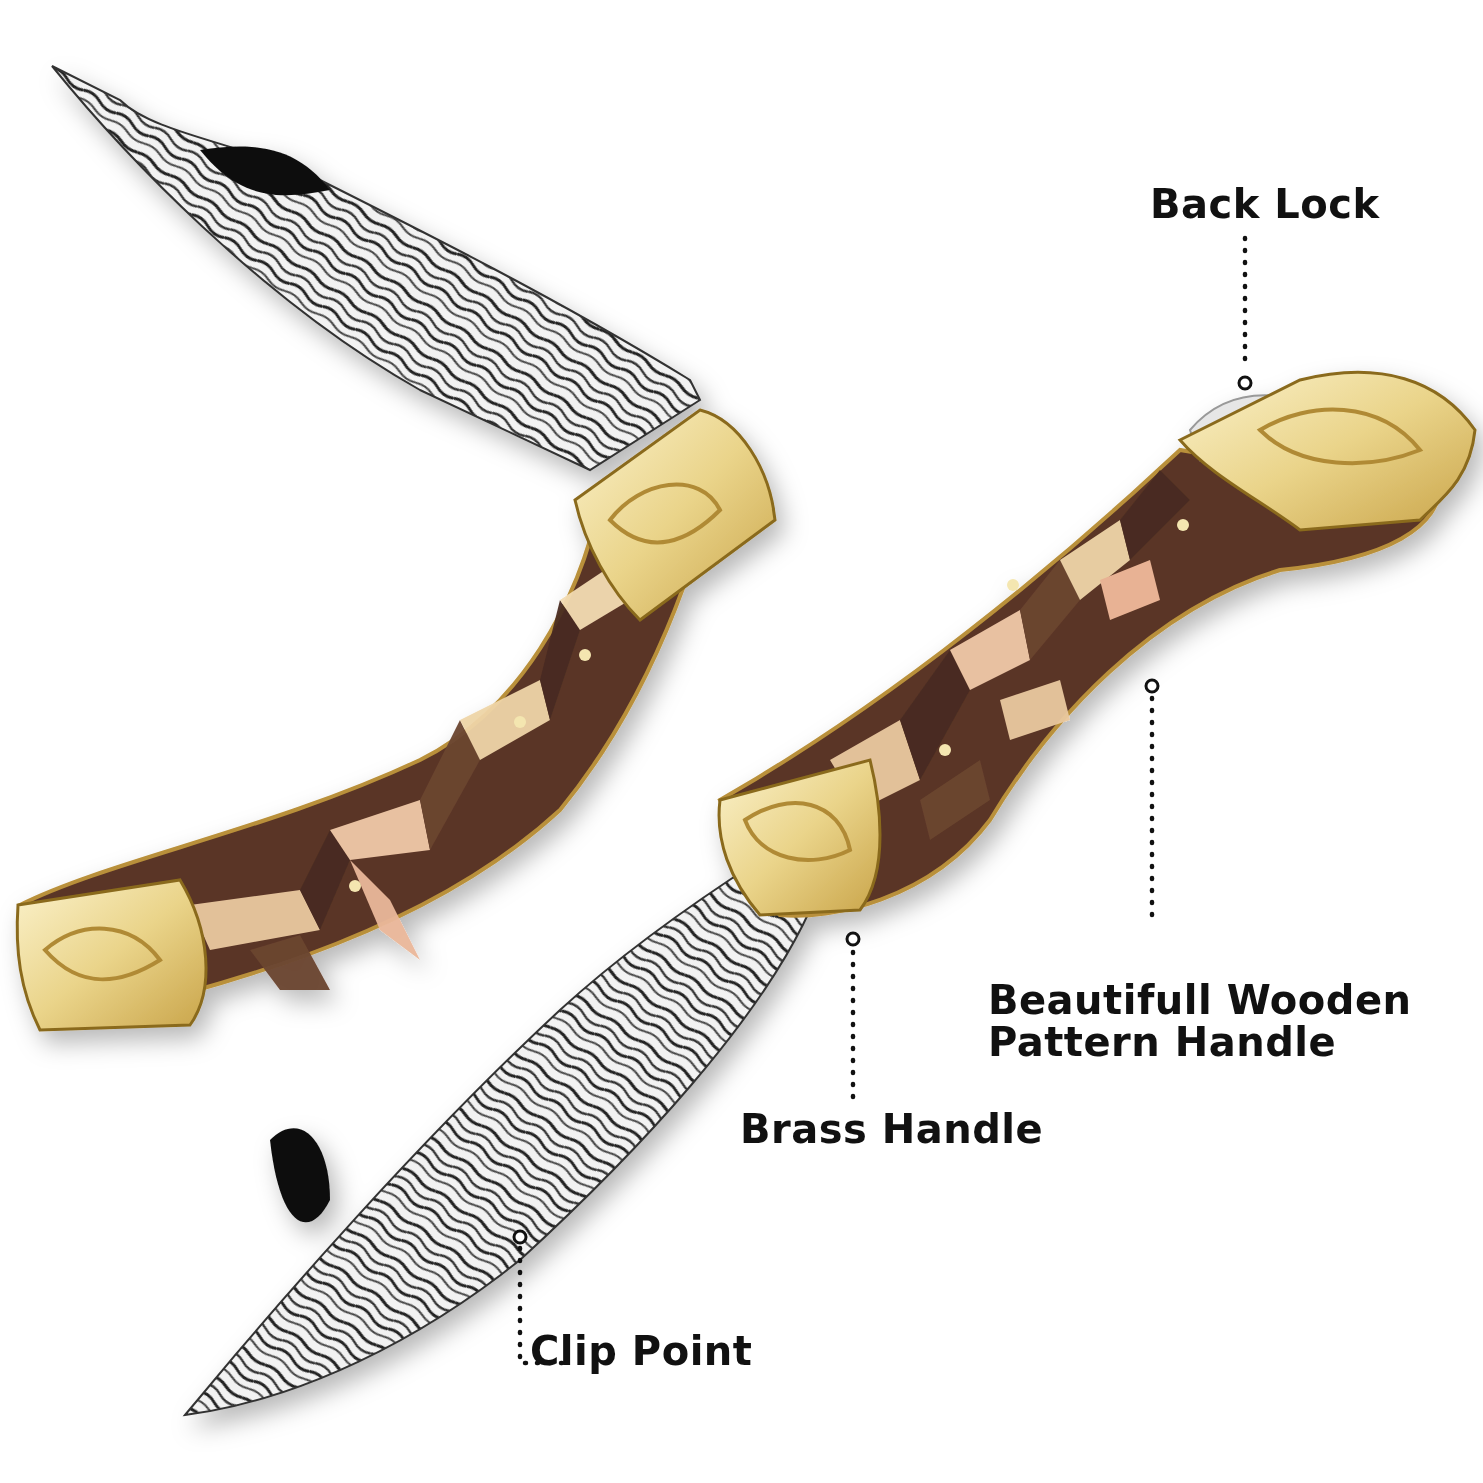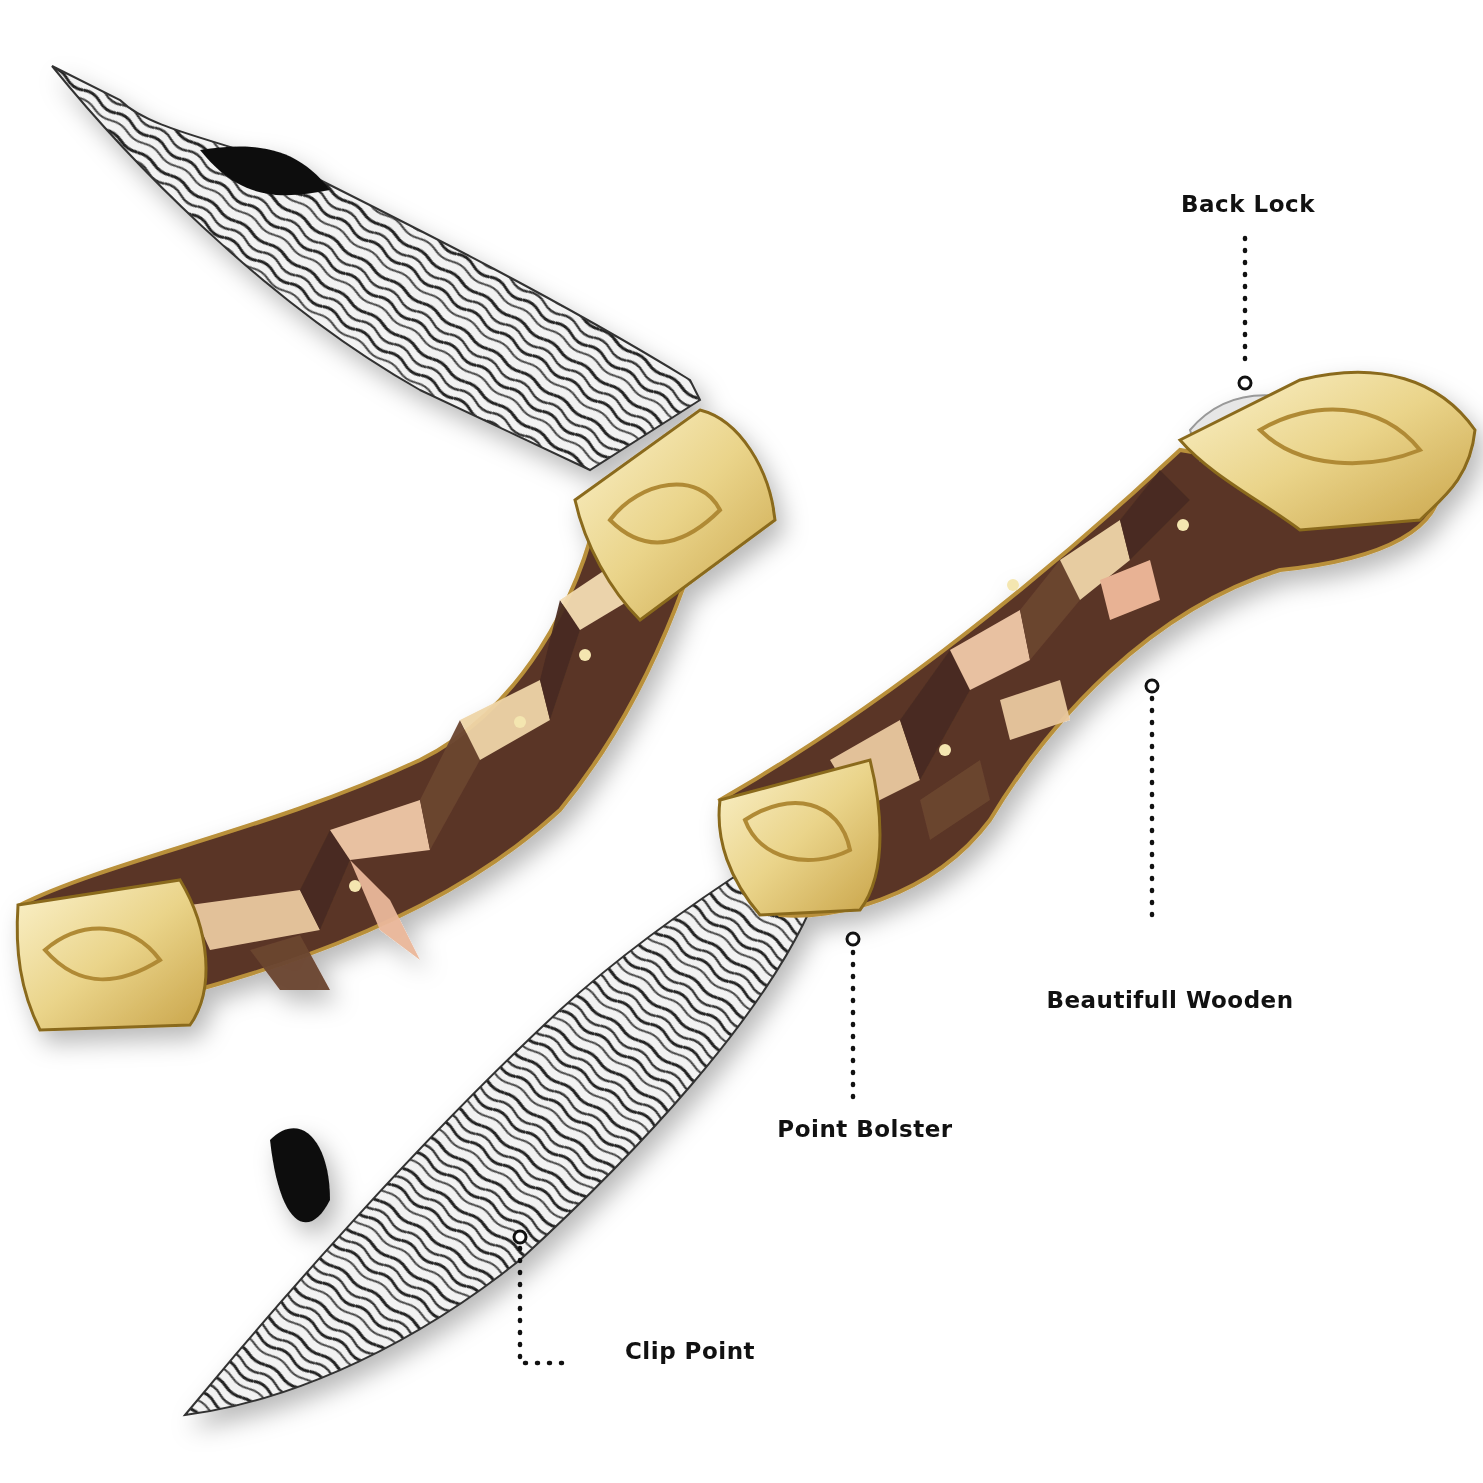--- a/index.html
+++ b/index.html
@@ -1,20 +1,20 @@
 <!DOCTYPE html>
 <html><head>
   <meta charset="utf-8">
   <style>
     html, body { margin: 0; padding: 0; background: #ffffff; }
     body { width: 1483px; height: 1483px; position: relative; overflow: hidden;
            font-family: "DejaVu Sans", sans-serif; }
     #stage { position: absolute; left: 0; top: 0; width: 1483px; height: 1483px; }
-    .label { position: absolute; color: #111111; font-weight: bold; font-size: 23px;
-             line-height: 42px; text-align: center; white-space: nowrap;
+    .label { position: absolute; color: #111111; font-weight: bold; font-size: 40px;
+             line-height: 42px; text-align: left; white-space: nowrap;
              font-family: "DejaVu Sans", sans-serif; letter-spacing: 0.5px; }
     .label span { display: block; }
   </style>
 </head>
 <body>
 
 <div id="stage">
 
   <svg width="1483" height="1483" viewBox="0 0 1483 1483">
     <defs>
@@ -106,23 +106,24 @@
     </g>
   </svg>
 
   
   <div class="label" style="left:1150px; top:183px; width:196px;">
     <span>Back Lock</span>
   </div>
 
   <div class="label" style="left:988px; top:979px; width:364px;">
     <span>Beautifull Wooden</span>
+    <span>Pattern Handle</span>
   </div>
 
   <div class="label" style="left:740px; top:1108px; width:250px;">
-    <span>Point Bolster</span>
+    <span>Brass Handle</span>
   </div>
 
   <div class="label" style="left:530px; top:1330px; width:320px;">
     <span>Clip Point</span>
   </div>
 
 </div>
 
 </body></html>

